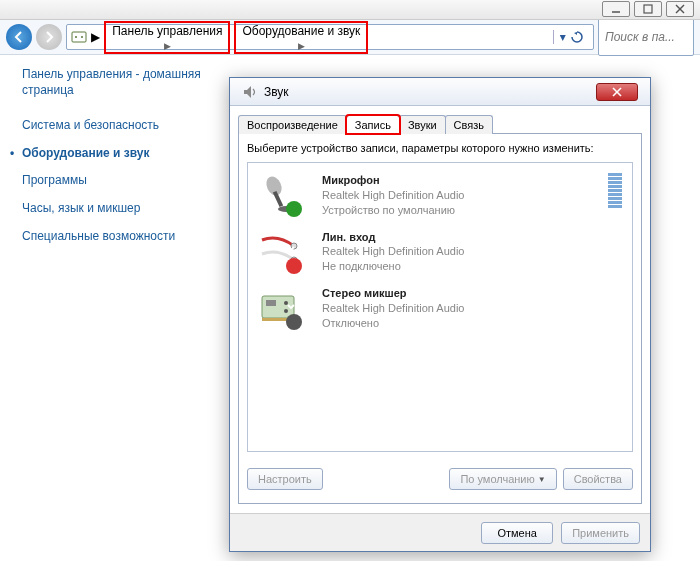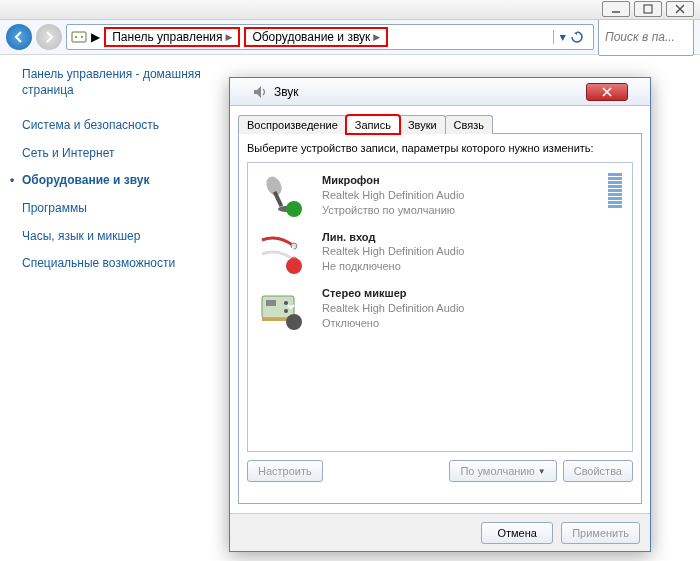--- a/index.html
+++ b/index.html
@@ -10,39 +10,39 @@
   .sys-buttons { position: absolute; right: 6px; top: 1px; display:flex; gap:4px; }
   .sys-btn { width: 28px; height: 16px; border:1px solid #888; background:#f4f4f4; font-size:10px; display:flex; align-items:center; justify-content:center; border-radius:2px; color:#555;}
   .sys-btn svg { display:block; }
 
   
   .addr-row { height: 34px; display:flex; align-items:center; gap:4px; padding:0 6px; background:#f4f8fd;}
   .nav-circle { width:26px; height:26px; border-radius:50%; background: radial-gradient(#5aa6e0,#1a6ab8); display:flex; align-items:center; justify-content:center; color:#fff;}
   .nav-circle.disabled { background: radial-gradient(#e0e0e0,#bcbcbc); color:#888;}
   .addr-bar { flex:1; height:26px; border:1px solid #8fa8c8; background:#fff; display:flex; align-items:center; font-size:12px; padding:0 4px; gap:4px; border-radius:2px;}
   .crumb { display:flex; align-items:center; gap:3px; padding:1px 6px; }
-  .crumb.hl { border:2px solid #e00; }
+  .crumb.hl { border:2px solid #e00;flex-direction:column; }
   .crumb .arr { color:#666; font-size:9px; }
   .crumb-icon { width:16px; height:16px; display:inline-flex; align-items:center; justify-content:center; color:#5a7a3a;}
   .refresh-seg { border-left:1px solid #aac; padding:0 6px; color:#2a5a9a; display:flex; align-items:center; gap:2px;}
   .search-box { width:96px; height:26px; border:1px solid #8fa8c8; background:#fff; font-size:12px; font-style:italic; color:#777; padding:18px 6px; display:flex; align-items:center; border-radius:2px;}
 
   .divider { height:1px; background:#d0d8e2; }
 
   
   .main { display:flex; height: calc(561px - 20px - 34px - 1px); background:#fff; }
   .sidebar { width:220px; padding:12px 14px 12px 22px; font-size:12px; }
   .sidebar .home { color:#1a5b9a; margin-bottom:14px; line-height:1.3; }
   .sidebar .cat { color:#1a5b9a; padding:6px 0; cursor:pointer; line-height:1.3; }
   .sidebar .cat.active { color:#1a5b9a; font-weight:bold; position:relative;}
   .sidebar .cat.active::before { content:"•"; position:absolute; left:-12px; color:#1a5b9a;}
 
   
   .sound-dlg { position:absolute; left:229px; top:77px; width:422px; height:475px; background:#fff; border:1px solid #5a7aa8; box-shadow:0 4px 18px rgba(0,0,0,0.35);}
-  .dlg-title { height:28px; background:linear-gradient(#fdfdfe,#e6ecf5); display:flex; align-items:center; padding:0 22px; font-size:12px; gap:6px; border-bottom:1px solid #b8c4d6;}
+  .dlg-title { height:28px; background:linear-gradient(#fdfdfe,#e6ecf5); display:flex; align-items:center; padding:0 12px; font-size:12px; gap:6px; border-bottom:1px solid #b8c4d6;}
   .dlg-title .spk-icon { width:16px; height:16px; display:flex; align-items:center; justify-content:center;}
   .dlg-close { margin-left:auto; width:42px; height:18px; background:linear-gradient(#e27a7a,#c22a2a); border:1px solid #8a1a1a; border-radius:3px; color:#fff; display:flex; align-items:center; justify-content:center;}
   .dlg-body { padding:4px 8px 8px 8px; }
 
   .tabs { display:flex; height:24px; align-items:flex-end; border-bottom:1px solid #9aaac4; position:relative;}
   .tab { font-size:11px; padding:3px 8px; border:1px solid #9aaac4; border-bottom:none; background:#f2f2f2; margin-right:-1px; border-radius:3px 3px 0 0; position:relative; top:1px;}
   .tab.active { background:#fff; z-index:2; font-weight:normal;}
   .tab.hl { outline:2px solid #e00; outline-offset:-1px;}
   .tab-content { border:1px solid #9aaac4; border-top:none; padding:8px; height:370px; background:#fff;}
   .instr { font-size:11px; margin-bottom:8px;}
@@ -54,21 +54,21 @@
   .badge.ok { background:#2a9a2a; color:#fff;}
   .badge.no { background:#d33; color:#fff;}
   .badge.down { background:#555; color:#fff;}
   .dev-text { flex:1; font-size:11px; line-height:1.35;}
   .dev-name { font-weight:bold; color:#222;}
   .dev-sub { color:#888;}
   .dev-status { color:#888;}
   .level-meter { width:14px; display:flex; flex-direction:column; gap:1px;}
   .level-meter div { height:3px; background:#7aa8d8;}
 
-  .dev-buttons { display:flex; justify-content:space-between; margin-top:8px; gap:6px;}
+  .dev-buttons { display:flex; justify-content:space-between; margin-top:16px; gap:6px;}
   .dev-buttons .spacer { flex:1; }
   .btn { font-size:11px; padding:3px 10px; border:1px solid #9aaac4; background:linear-gradient(#fdfdfd,#e8eef6); border-radius:3px; min-height:22px; display:flex; align-items:center; gap:3px;}
   .btn.disabled { color:#999; }
   .dd-arr { font-size:8px; color:#555;}
   .dlg-footer { position:absolute; left:0; right:0; bottom:0; height:38px; background:#f0f0f0; border-top:1px solid #cfcfcf; display:flex; align-items:center; justify-content:flex-end; gap:8px; padding:0 10px;}
   .dlg-footer .btn { min-width:72px; justify-content:center;}
   .dlg-footer .btn.default { border:1px solid #3a78c8; box-shadow:0 0 0 1px #8bb4e6 inset;}
 </style>
 </head>
 <body>
@@ -129,21 +129,20 @@
         </svg></span>
   </div>
   <div class="search-box">Поиск в па...</div>
 </div>
 <div class="divider"></div>
 
 <div class="main">
   <div class="sidebar">
     <div class="home">Панель управления - домашняя страница</div>
     <div class="cat">Система и безопасность</div>
-    <div class="cat">Сеть и Интернет</div>
     <div class="cat active">Оборудование и звук</div>
     <div class="cat">Программы</div>
     <div class="cat">Часы, язык и микшер</div>
     <div class="cat">Специальные возможности</div>
   </div>
 </div>
 
 <div class="sound-dlg">
   <div class="dlg-title">
     <span class="spk-icon">

